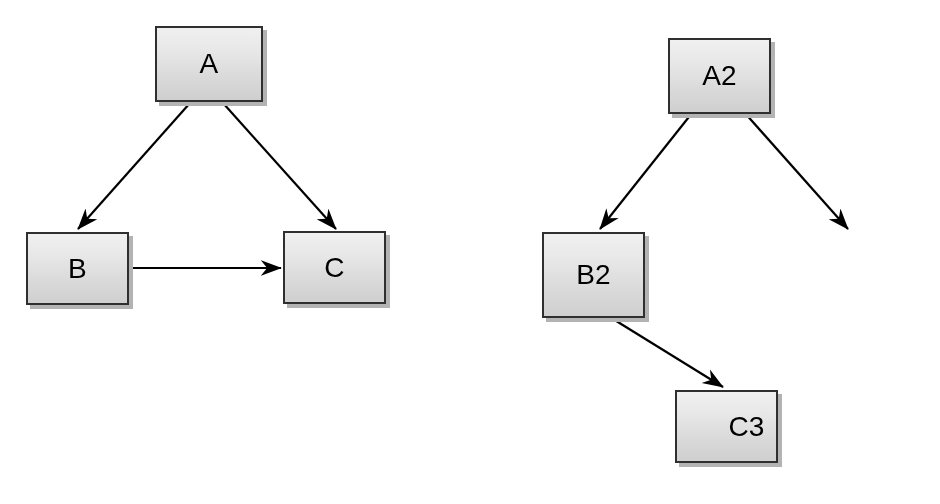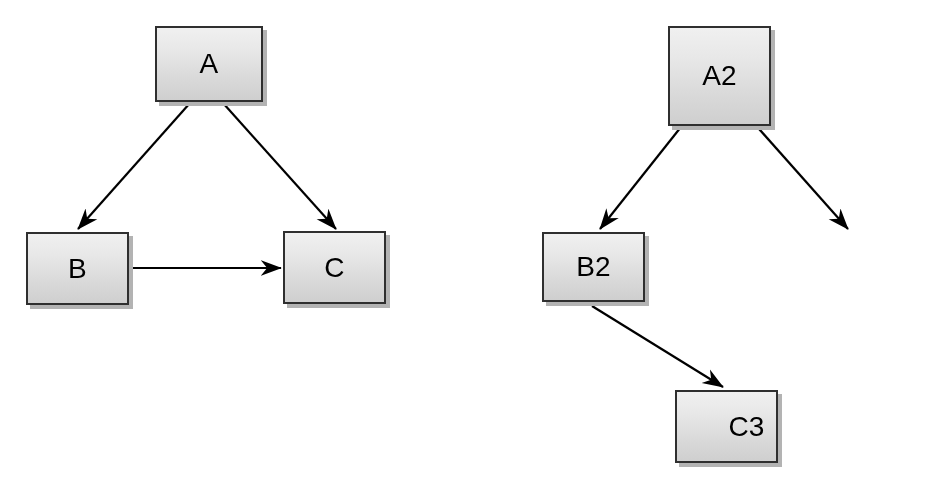--- a/index.html
+++ b/index.html
@@ -71,25 +71,25 @@
   </div>
 
   <div class="node" style="left: 26px; top: 232px; width: 103px; height: 73px;">
     <span class="node-label">B</span>
   </div>
 
   <div class="node" style="left: 283px; top: 231px; width: 103px; height: 73px;">
     <span class="node-label">C</span>
   </div>
 
-  <div class="node" style="left: 668px; top: 26px; width: 103px; height: 100px;">
+  <div class="node" style="left: 668px; top: 38px; width: 103px; height: 76px;">
     <span class="node-label">A2</span>
   </div>
 
-  <div class="node" style="left: 542px; top: 232px; width: 103px; height: 70px;">
+  <div class="node" style="left: 542px; top: 232px; width: 103px; height: 86px;">
     <span class="node-label">B2</span>
   </div>
 
 
   <div class="node" style="left: 675px; top: 390px; width: 103px; height: 73px; padding-left: 40px;">
     <span class="node-label">C3</span>
   </div>
 
 </div>
 

